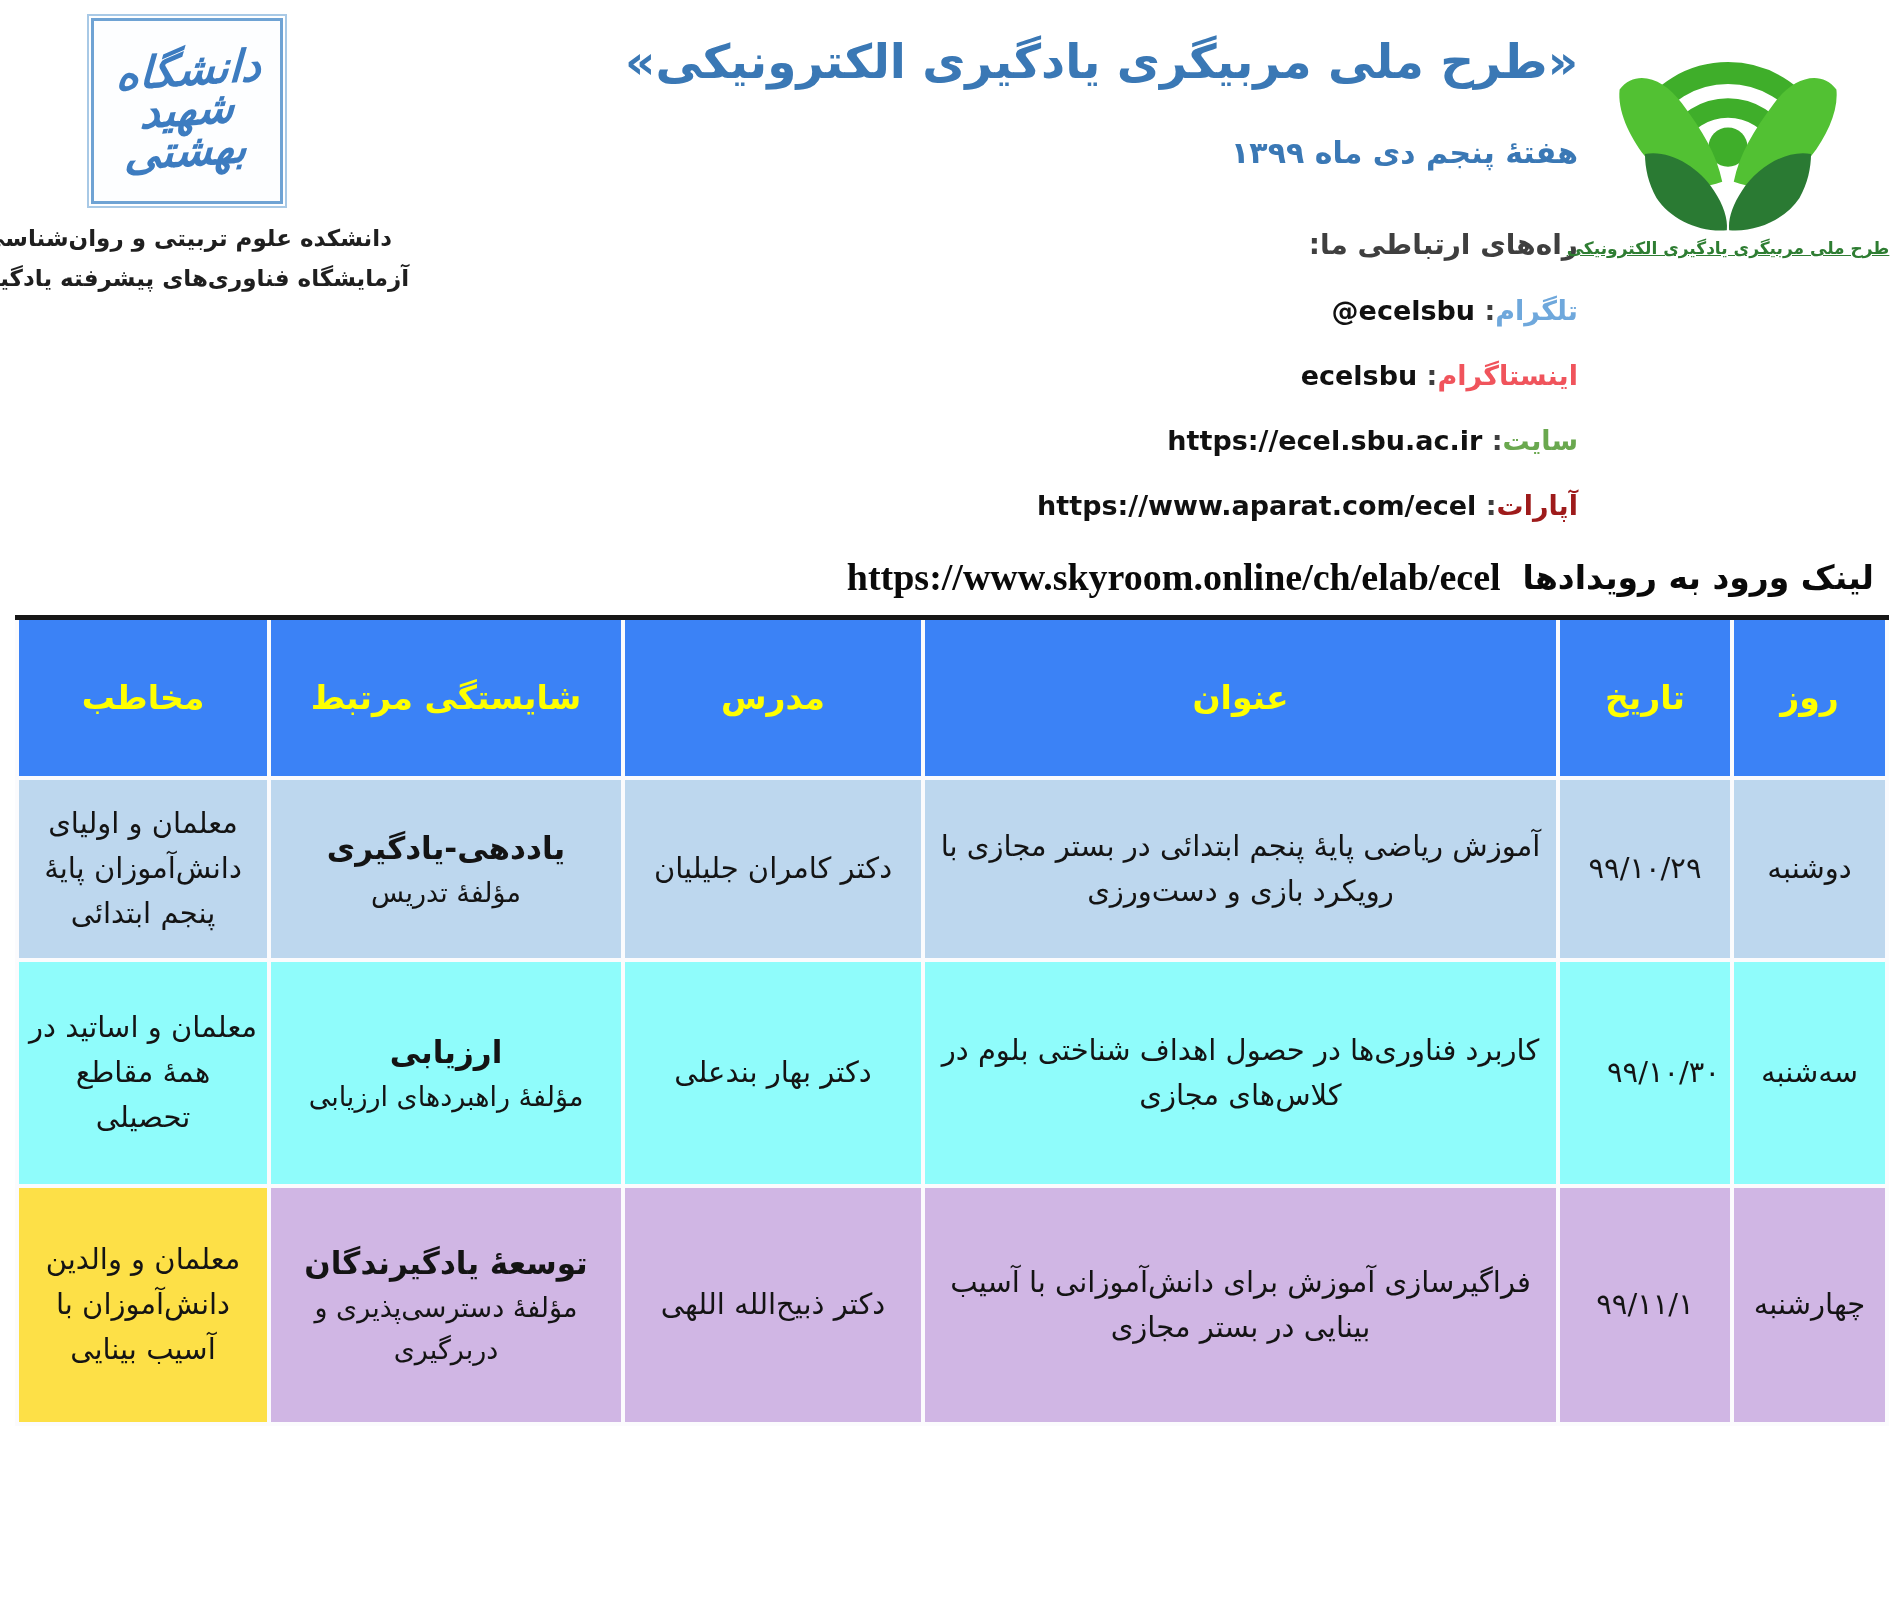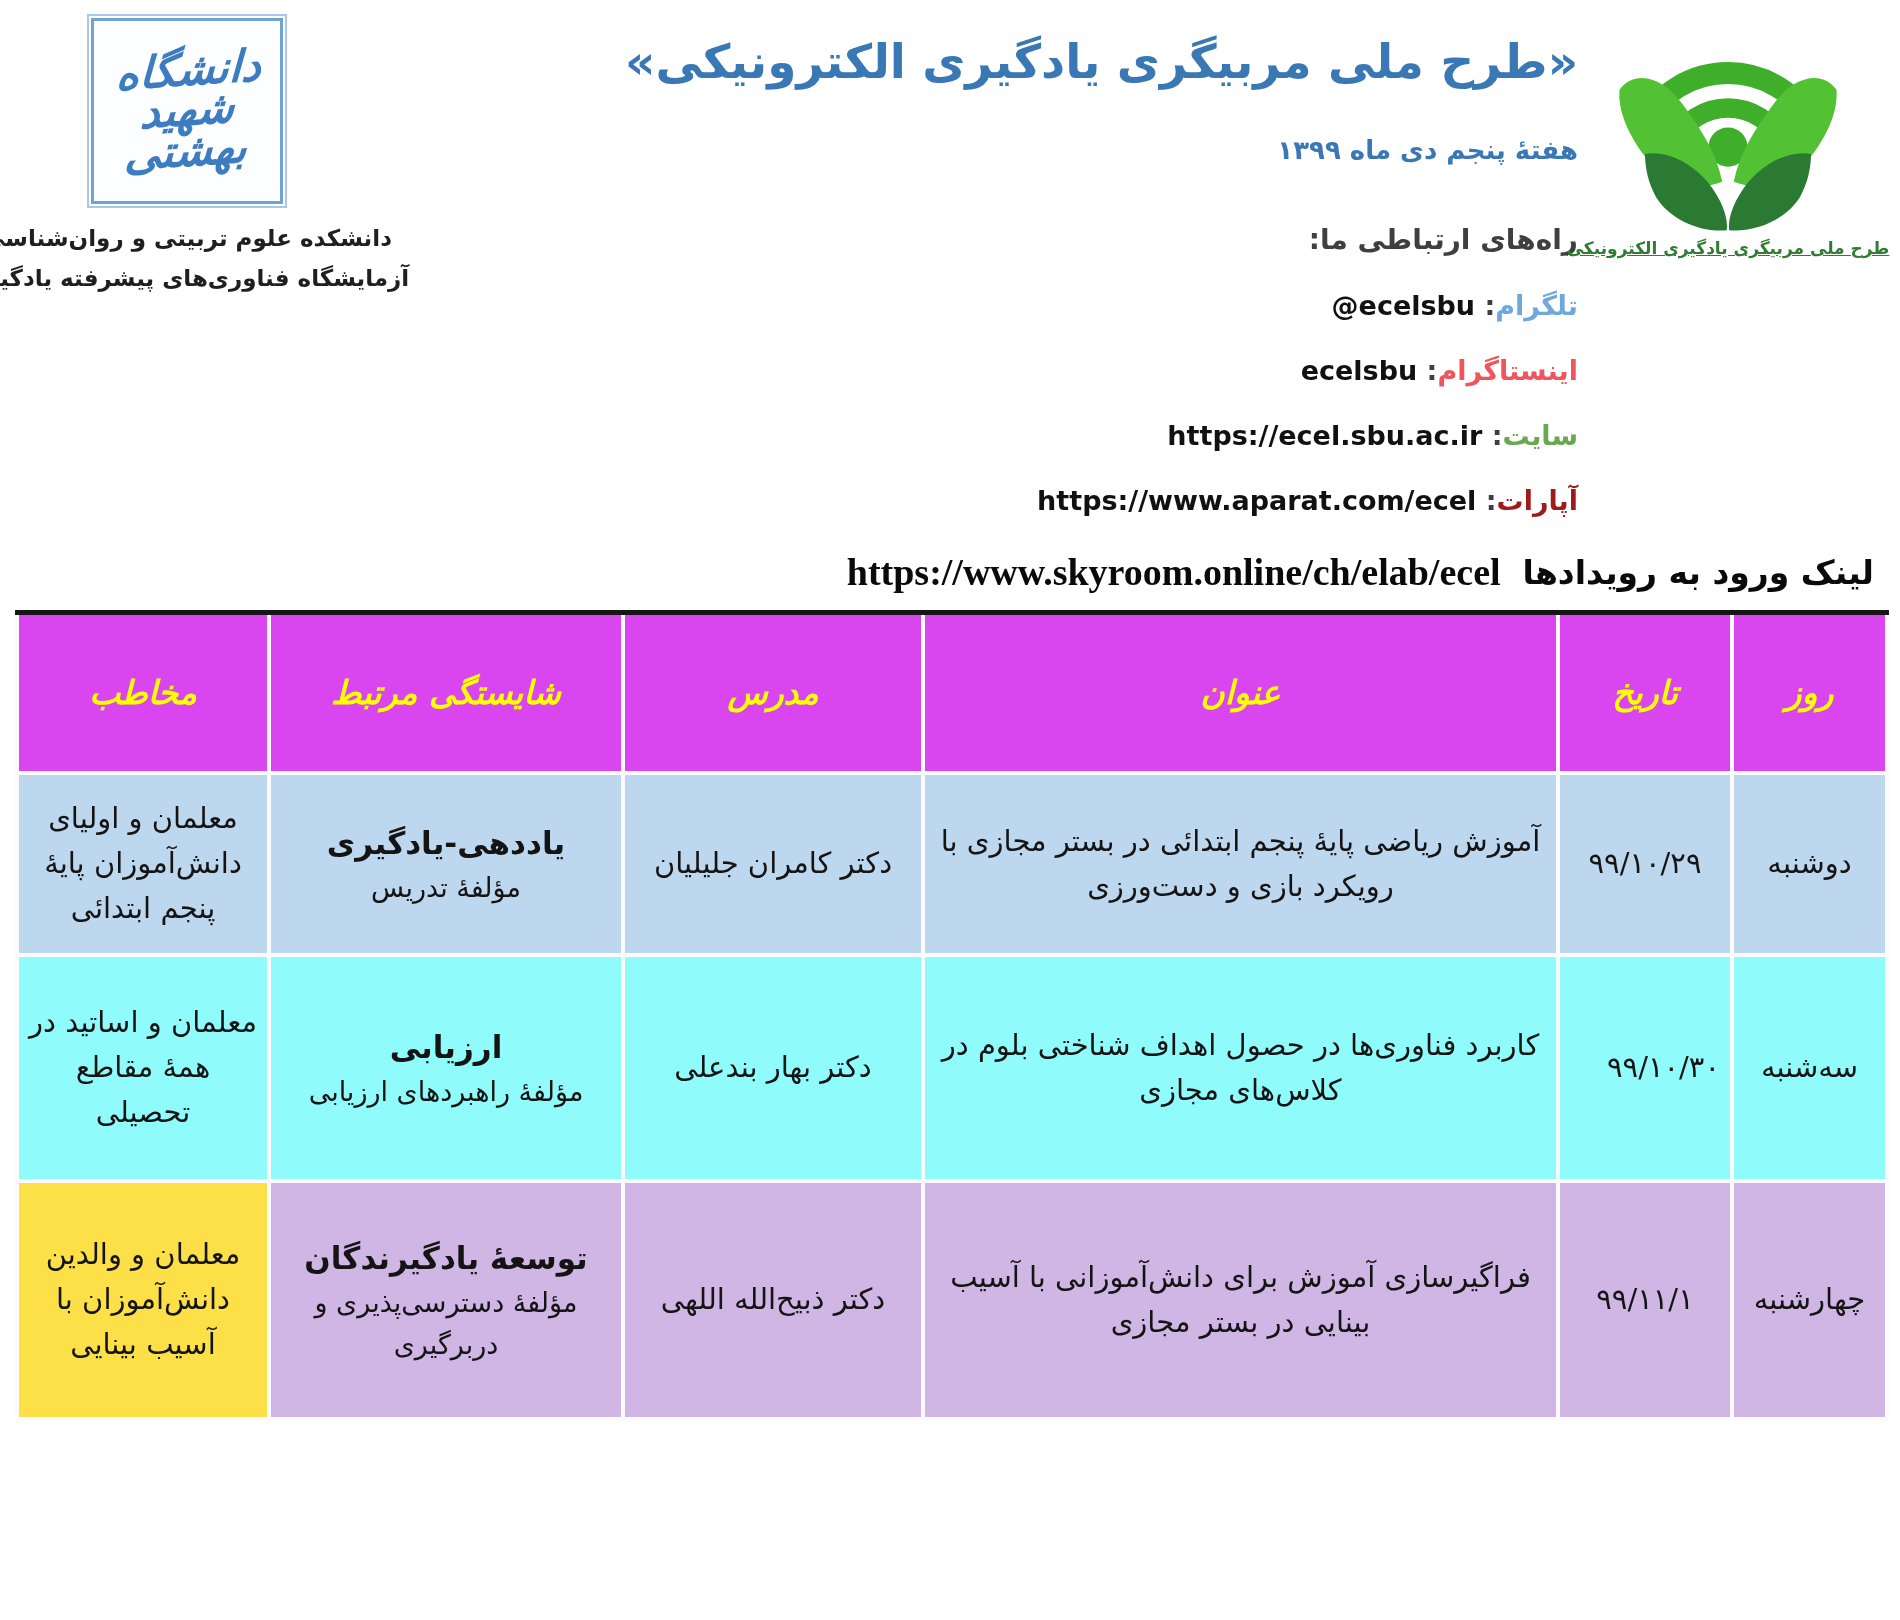--- a/index.html
+++ b/index.html
@@ -13,21 +13,21 @@
   .sbu-logo { width:192px; height:186px; border:3px solid #6fa3d4; outline:2px solid #a8c9e6;
               outline-offset:2px; background:#fdfeff; display:flex; flex-direction:column;
               justify-content:center; align-items:center; overflow:hidden; }
   .sbu-cal { color:#3d7cc0; font-weight:bold; font-style:italic; text-align:center;
              font-size:44px; line-height:0.92; transform:skewX(-6deg) rotate(-4deg); }
   .uni-lines { margin-top:14px; text-align:center; direction:rtl; }
   .uni-line { font-size:23px; font-weight:bold; color:#1f1f1f; line-height:1.75; white-space:nowrap; }
 
   .center-col { flex:1 1 auto; display:flex; flex-direction:column; align-items:flex-start; direction:rtl; }
   .main-title { color:#3a78b5; font-size:47px; font-weight:bold; margin-top:16px; white-space:nowrap; }
-  .sub-title  { color:#3a78b5; font-size:26px; font-weight:bold; margin-top:46px; }
+  .sub-title  { color:#3a78b5; font-size:30px; font-weight:bold; margin-top:46px; }
   .contact-heading { color:#3f3f3f; font-size:28px; font-weight:bold; margin-top:58px; }
   .contact-line { margin-top:34px; font-size:27px; font-weight:bold; direction:rtl; white-space:nowrap; }
   .contact-label {}
   .contact-colon { color:#3f3f3f; }
   .contact-value { color:#111; direction:ltr; unicode-bidi:embed; display:inline-block; }
 
   .plan-col { width:300px; flex:0 0 300px; display:flex; flex-direction:column; align-items:center; }
   .plan-logo { width:236px; height:226px; }
   .plan-caption { color:#2e7d32; font-size:17px; font-weight:bold; direction:rtl; white-space:nowrap;
                   margin-top:-6px;text-decoration:underline; }
@@ -39,21 +39,21 @@
   .event-url { font-family:"Liberation Serif", serif; font-weight:bold; font-size:38px; color:#0a0a0a; }
   .event-label { font-size:33px; font-weight:bold; color:#0a0a0a; direction:rtl; margin-right:8px;
                  margin-left:22px; }
 
   
   .sched-wrap { margin:16px 15px 0 15px; }
   table.sched { width:1870px; border-collapse:collapse; direction:rtl; table-layout:fixed;
                 border-top:5px solid #161616; }
   table.sched th, table.sched td { border:4px solid #fbfbfd; text-align:center; vertical-align:middle;
                 padding:6px 10px; }
-  th.hd { background:#d946ef; color:#ffff00; font-size:33px; font-weight:bold; height:160px;font-style:italic; }
+  th.hd { background:#3b82f6; color:#ffff00; font-size:33px; font-weight:bold; height:160px; }
   td.cell { font-size:29px; color:#141414; line-height:1.55; }
   .col-day  { width:155px; }
   .col-date { width:174px; }
   .col-title{ width:635px; }
   .col-inst { width:300px; }
   .col-comp { width:354px; }
   .col-aud  { width:252px; }
   .r1 td { height:182px; }
   .r2 td { height:226px; }
   .r3 td { height:238px; }

